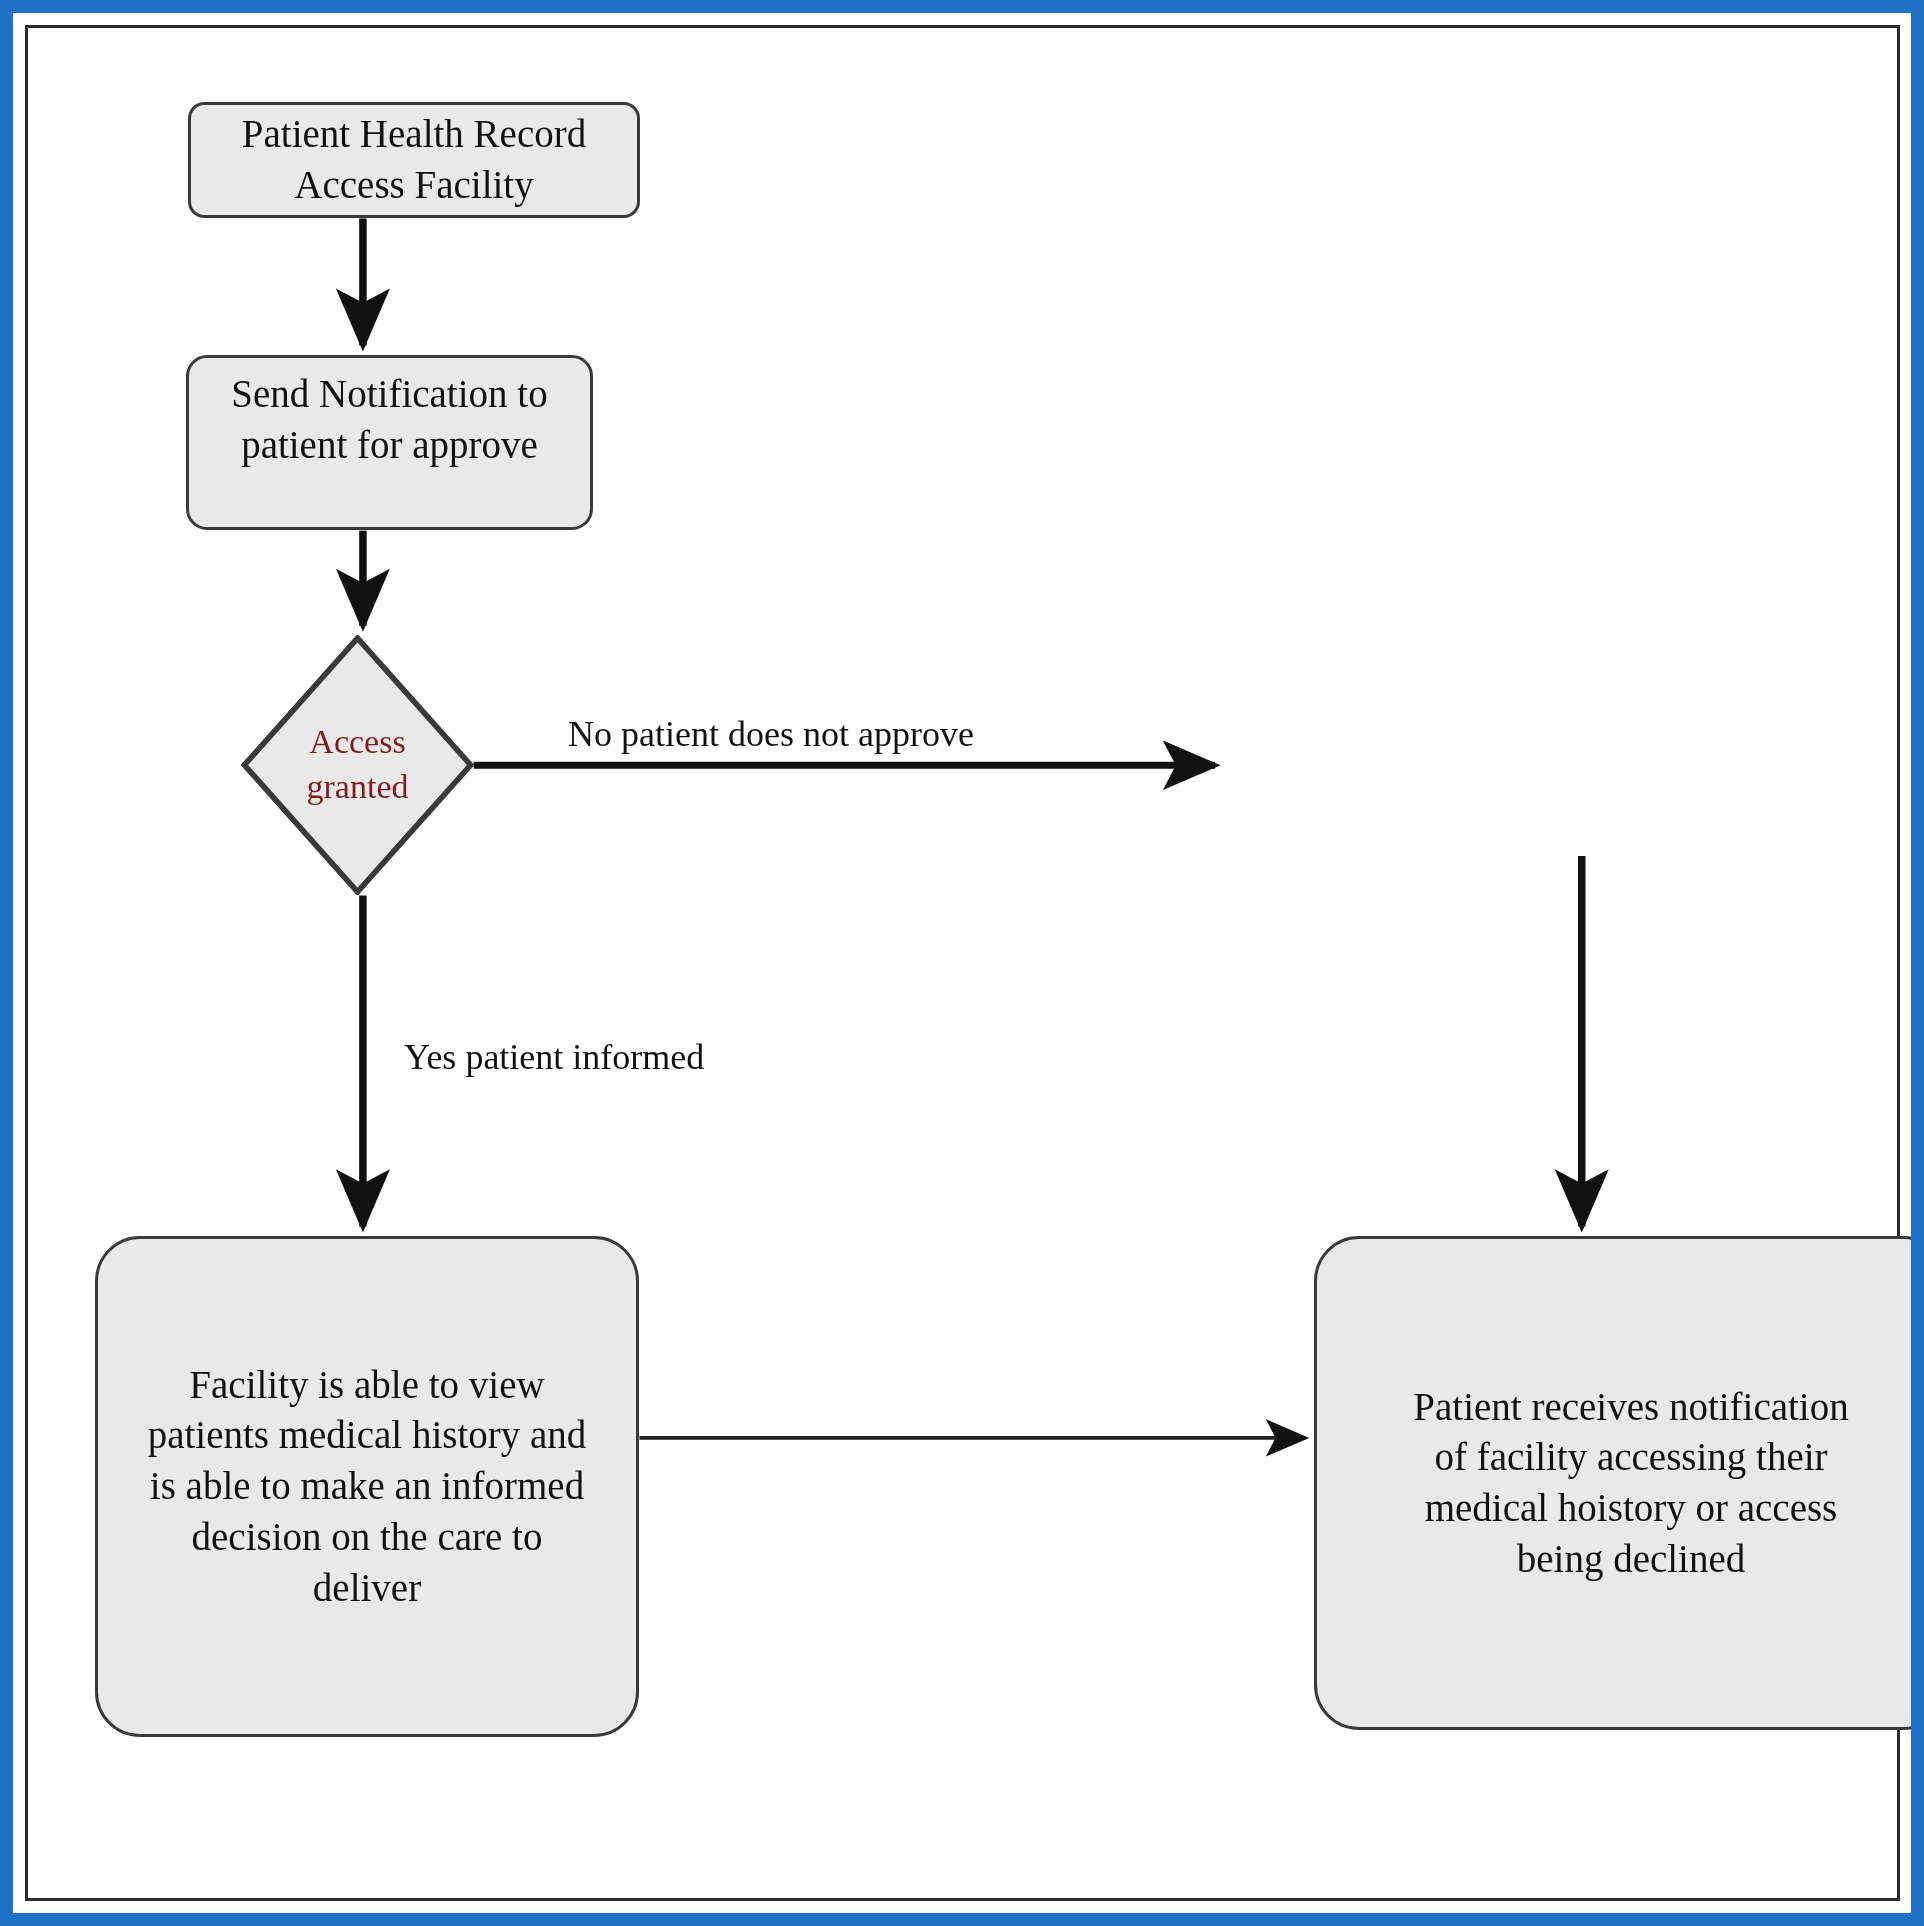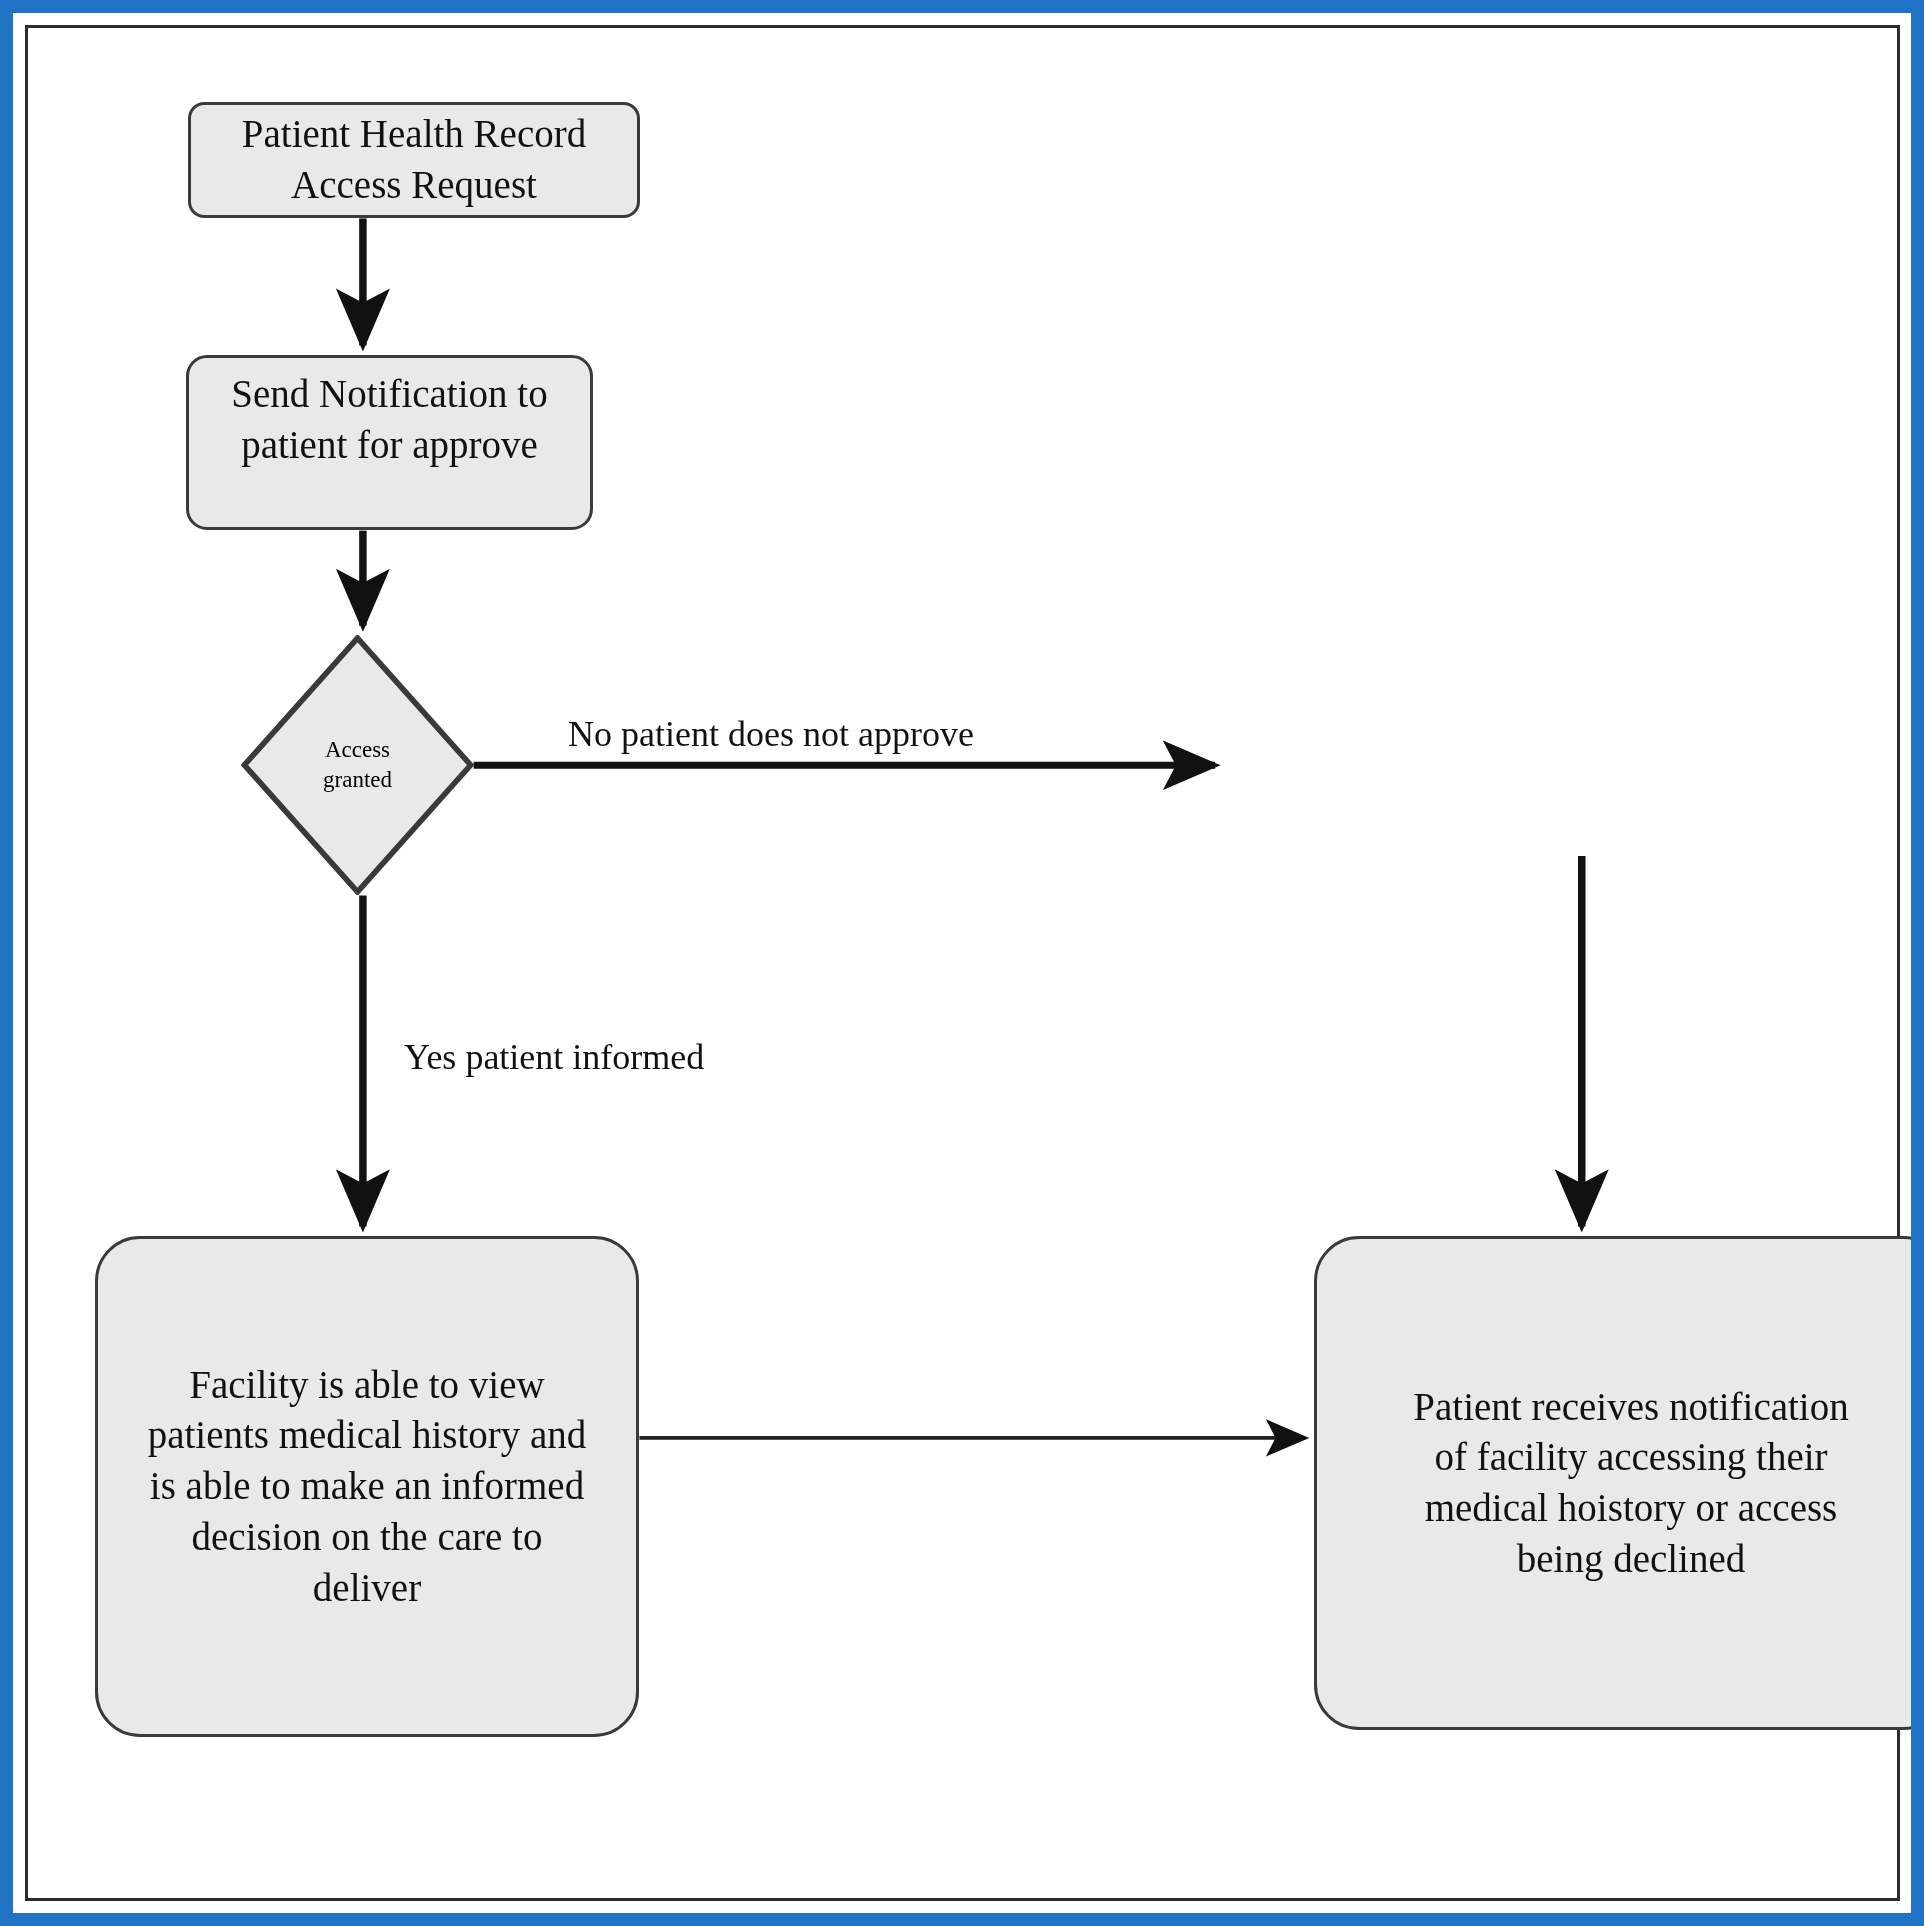--- a/index.html
+++ b/index.html
@@ -107,23 +107,23 @@
     width: 233px; height: 260px;
   }
   #node-decision .diamond-label {
     position: absolute;
     left: 0; top: 0;
     width: 233px; height: 260px;
     display: flex;
     align-items: center;
     justify-content: center;
     text-align: center;
-    font-size: 23px;
+    font-size: 34px;
     line-height: 1.32;
-    color: #000000;
+    color: #7f1d1d;
     white-space: pre-line;
   }
 
   
   .edge-label {
     position: absolute;
     color: #111111;
     font-size: 36px;
     white-space: nowrap;
   }
@@ -173,21 +173,21 @@
       <line x1="2528" y1="1368" x2="2528" y2="1960" stroke="#111111" stroke-width="12" marker-end="url(#arrow-thick)"></line>
     </g>
 
     <g>
       <line x1="1022" y1="2298" x2="2086" y2="2298" stroke="#222222" stroke-width="6" marker-end="url(#arrow-thin)"></line>
     </g>
   </svg>
 
   <div class="node" id="node-request">
     <span class="txt">Patient Health Record
-Access Request</span>
+Access Facility</span>
   </div>
 
   <div class="node" id="node-notify">
     <span class="txt">Send Notification to
 patient for approve</span>
   </div>
 
   <div id="node-decision">
     <svg viewBox="0 0 372 416" xmlns="http://www.w3.org/2000/svg">
       <polygon points="186,5 367,208 186,411 5,208" fill="#e9e9e9" stroke="#3a3a3a" stroke-width="9"></polygon>

